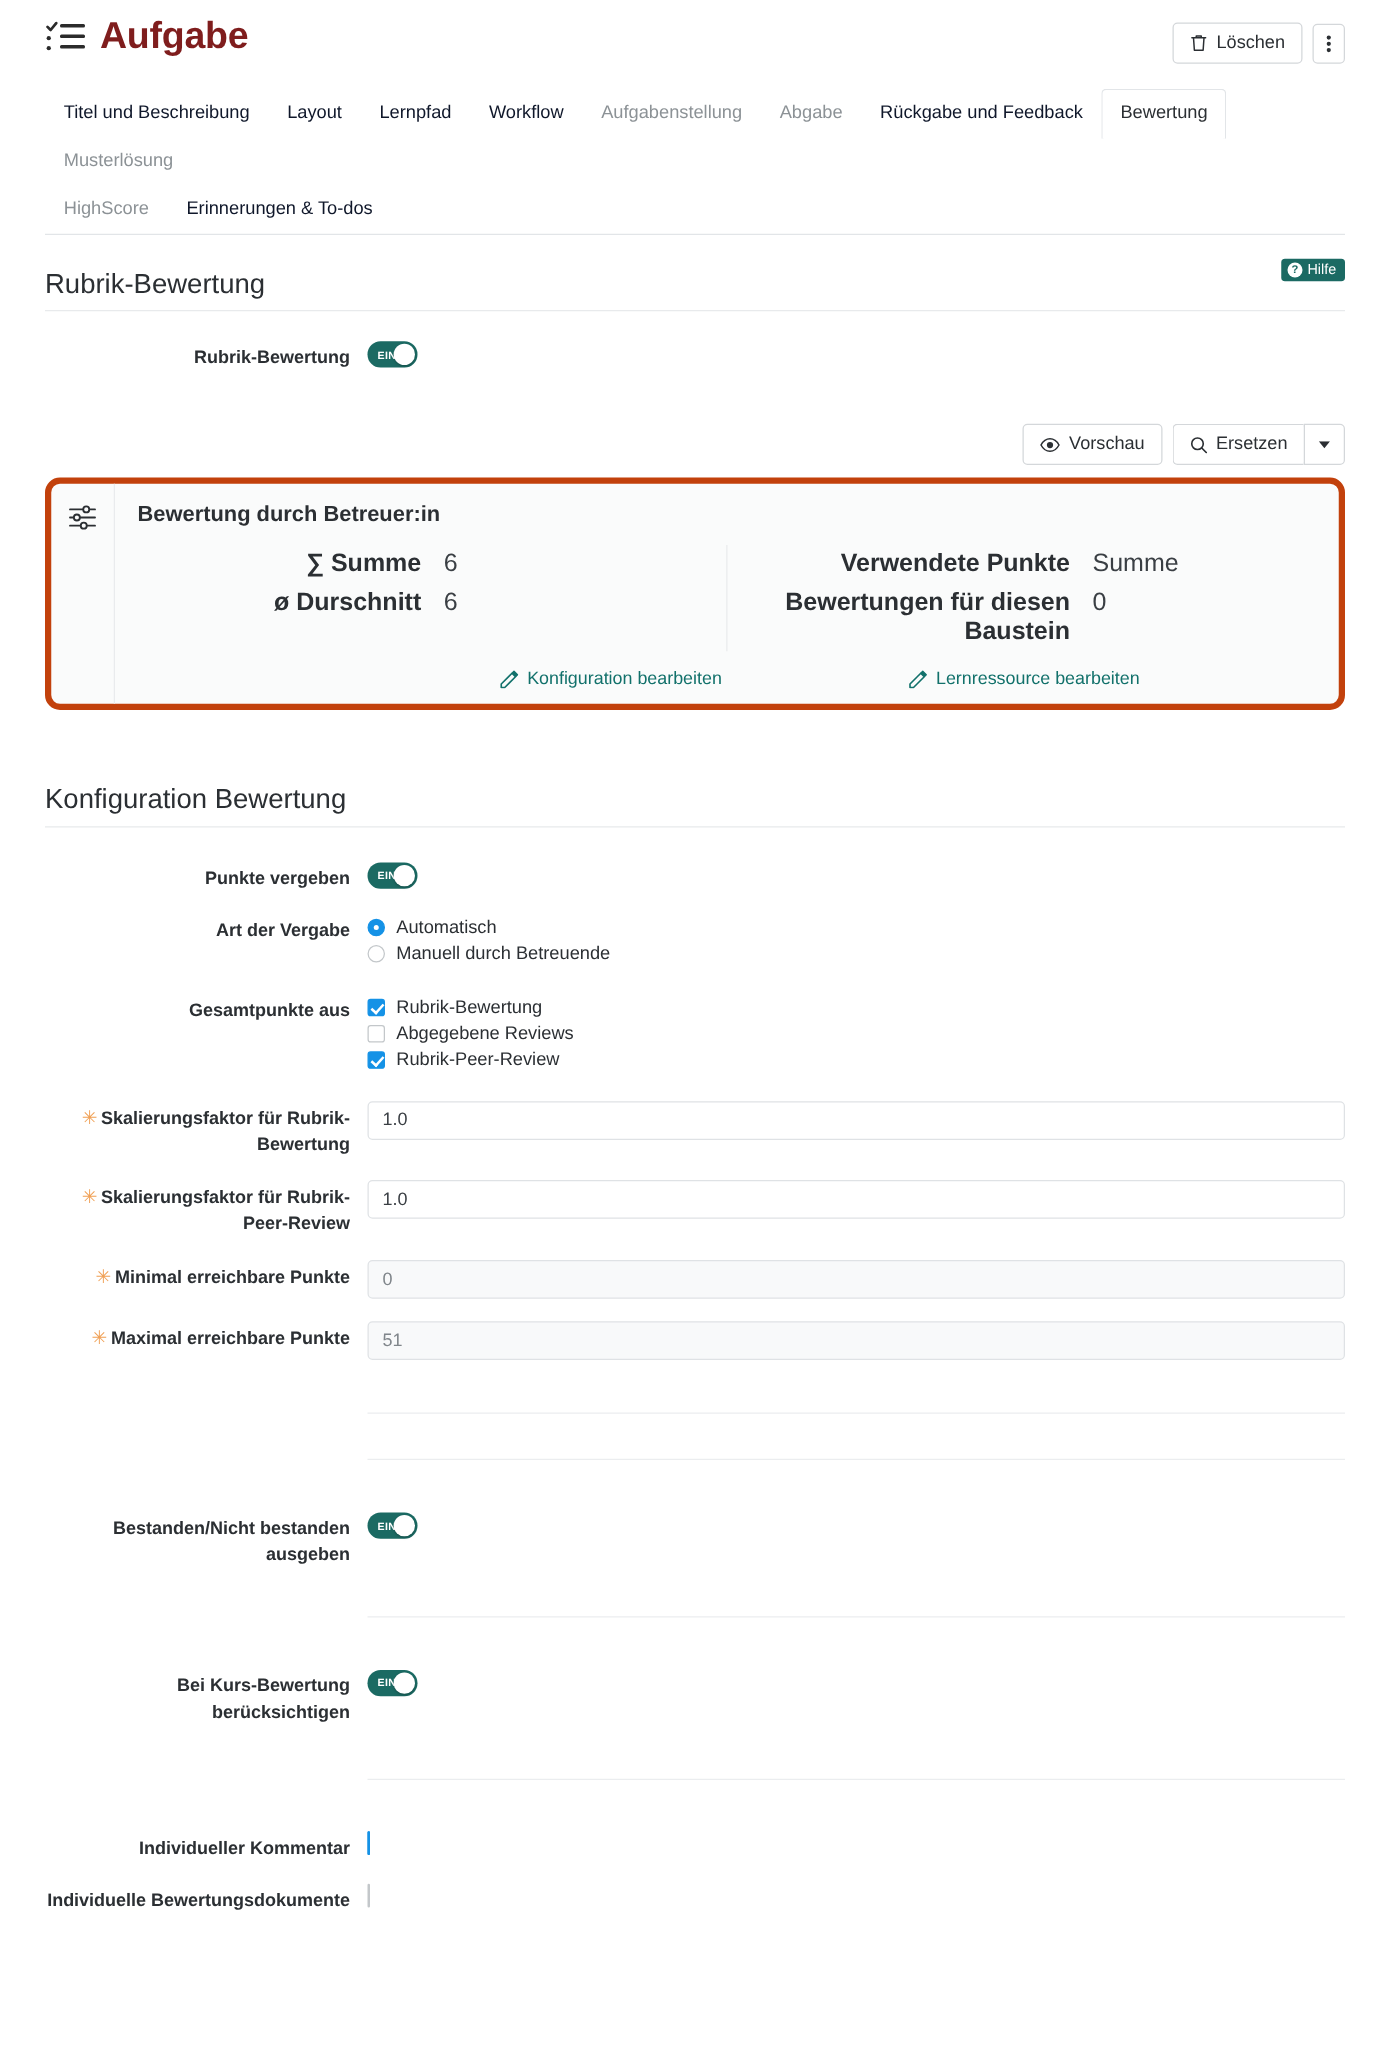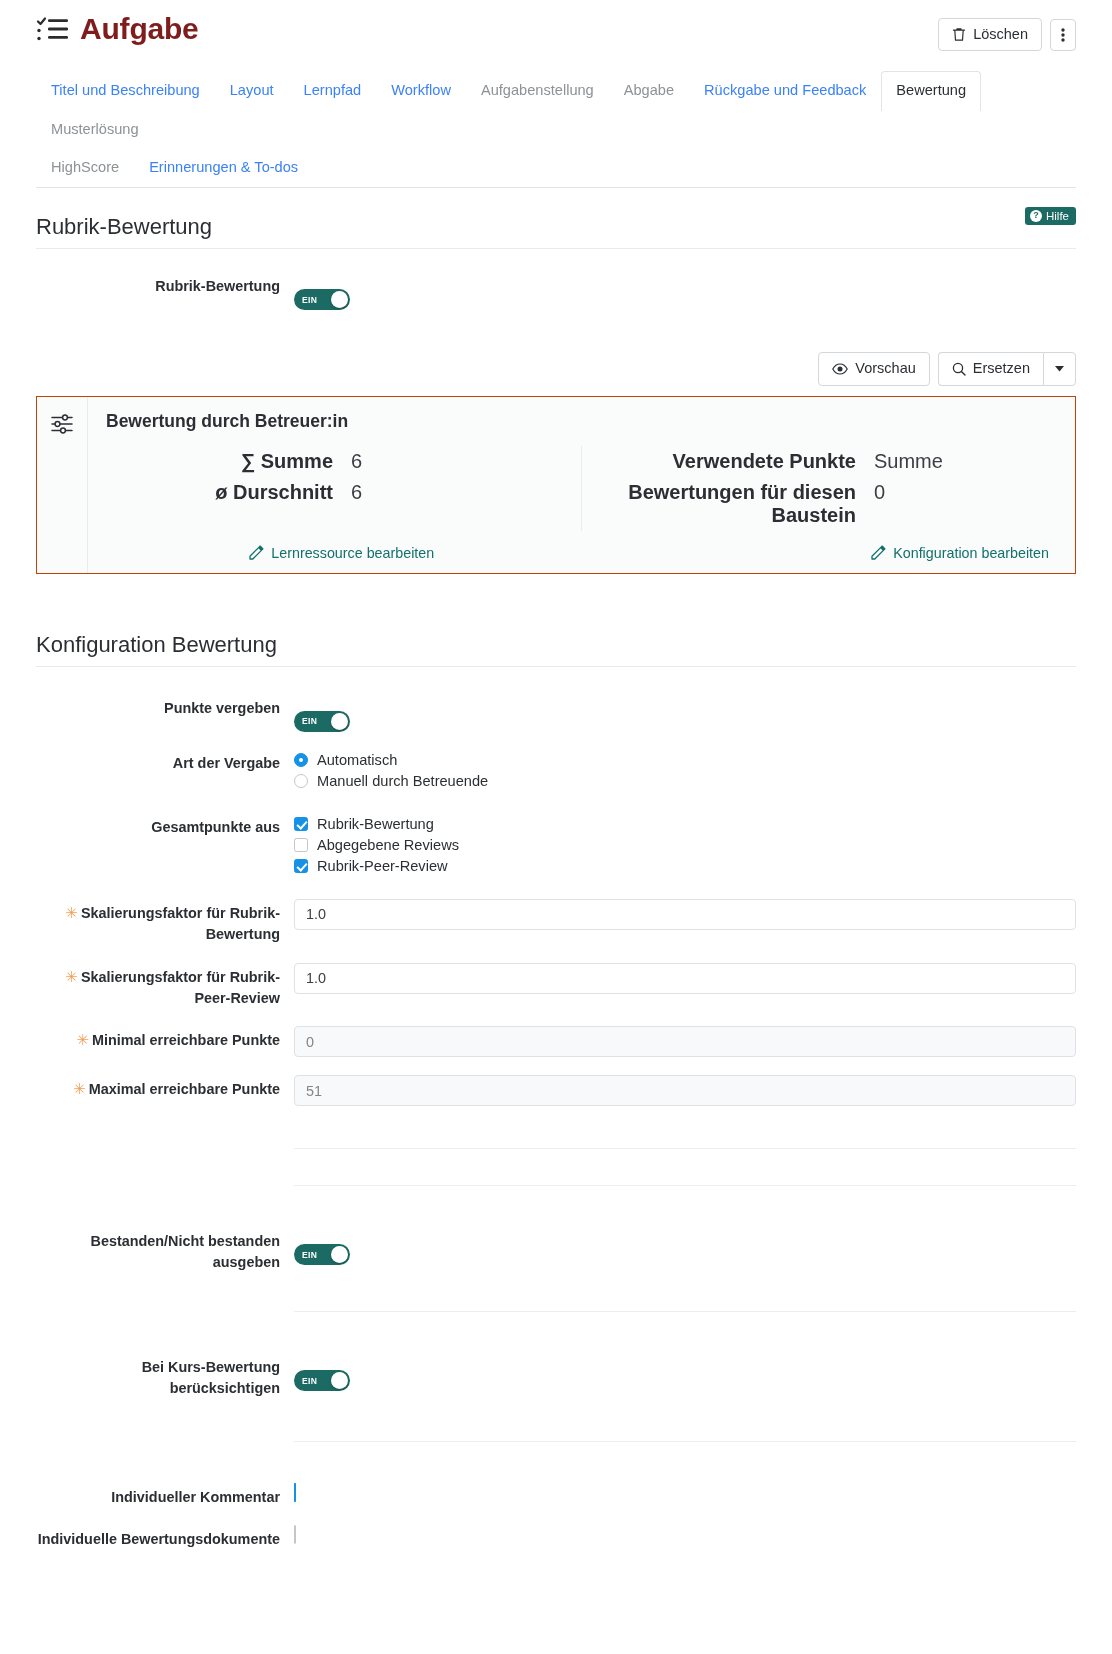--- a/index.html
+++ b/index.html
@@ -77,21 +77,21 @@
   .tabs {
     margin-top: 18px;
     border-bottom: 1px solid #e2e5e8;
     display: flex;
     flex-wrap: wrap;
     row-gap: 0;
     padding-top: 2px;
   }
   .tab {
     font-size: 14.6px;
-    color: #3b82f6;
+    color: #0f172a;
     padding: 10px 14px 11px 14px;
     cursor: pointer;
     border: 1px solid transparent;
     border-bottom: none;
     margin-bottom: -1px;
     line-height: 1.2;
     white-space: nowrap;
     background: transparent;
   }
   .tab.muted { color: #8c9296; }
@@ -171,28 +171,27 @@
     margin-right: 3px;
     font-size: 15px;
   }
   .form-control {
     flex: 1 1 auto;
     min-width: 0;
   }
 
   
   .toggle {
-    width: 56px;
+    width: 40px;
     height: 21px;
     border-radius: 11px;
     position: relative;
     display: inline-block;
     cursor: pointer;
     vertical-align: middle;
-    margin-top: 16px;
   }
   .toggle.on { background: #1b6a63; }
   .toggle.off { background: #dfe1e3; }
   .toggle .knob {
     position: absolute;
     top: 2px;
     width: 17px; height: 17px;
     border-radius: 50%;
     background: #fff;
     box-shadow: 0 1px 2px rgba(0,0,0,.25);
@@ -295,22 +294,22 @@
   .split-btn .main {
     border-radius: 4px 0 0 4px;
     border-right: none;
   }
   .split-btn .caret {
     border-radius: 0 4px 4px 0;
     padding: 7px 11px;
   }
   .rubric-card {
     margin-top: 10px;
-    border: 1px solid #c2410c;
-    border-radius: 0;
+    border: 5px solid #c2410c;
+    border-radius: 12px;
     background: #fafbfb;
     display: flex;
     min-height: 158px;
   }
   .rubric-gutter {
     width: 50px;
     flex: none;
     border-right: 1px solid #e9ebed;
     display: flex;
     justify-content: center;
@@ -511,36 +510,36 @@
               <div class="stat-label">Verwendete Punkte</div>
               <div class="stat-value">Summe</div>
             </div>
             <div class="stat-row">
               <div class="stat-label">Bewertungen für diesen Baustein</div>
               <div class="stat-value">0</div>
             </div>
           </div>
         </div>
         <div class="edit-links">
+          <div class="half right">
+            <span class="link">
+              <svg width="15" height="15" viewBox="0 0 15 15">
+                <path d="M1 11.2 L9.6 2.6 L12.4 5.4 L3.8 14 H1 Z" fill="none" stroke="#12716b" stroke-width="1.3" stroke-linejoin="round"></path>
+                <path d="M9.6 2.6 L11.2 1 L14 3.8 L12.4 5.4" fill="#12716b" stroke="#12716b" stroke-width="1.1" stroke-linejoin="round"></path>
+              </svg>
+              <span>Konfiguration bearbeiten</span>
+            </span>
+          </div>
           <div class="half left">
             <span class="link">
               <svg width="15" height="15" viewBox="0 0 15 15">
                 <path d="M1 11.2 L9.6 2.6 L12.4 5.4 L3.8 14 H1 Z" fill="none" stroke="#12716b" stroke-width="1.3" stroke-linejoin="round"></path>
                 <path d="M9.6 2.6 L11.2 1 L14 3.8 L12.4 5.4" fill="#12716b" stroke="#12716b" stroke-width="1.1" stroke-linejoin="round"></path>
               </svg>
               <span>Lernressource bearbeiten</span>
-            </span>
-          </div>
-          <div class="half right">
-            <span class="link">
-              <svg width="15" height="15" viewBox="0 0 15 15">
-                <path d="M1 11.2 L9.6 2.6 L12.4 5.4 L3.8 14 H1 Z" fill="none" stroke="#12716b" stroke-width="1.3" stroke-linejoin="round"></path>
-                <path d="M9.6 2.6 L11.2 1 L14 3.8 L12.4 5.4" fill="#12716b" stroke="#12716b" stroke-width="1.1" stroke-linejoin="round"></path>
-              </svg>
-              <span>Konfiguration bearbeiten</span>
             </span>
           </div>
         </div>
       </div>
     </div>
   </div>
 
   <div class="section" style="margin-top:58px;">
     <div class="section-head">
       <h2 class="section-title">Konfiguration Bewertung</h2>

